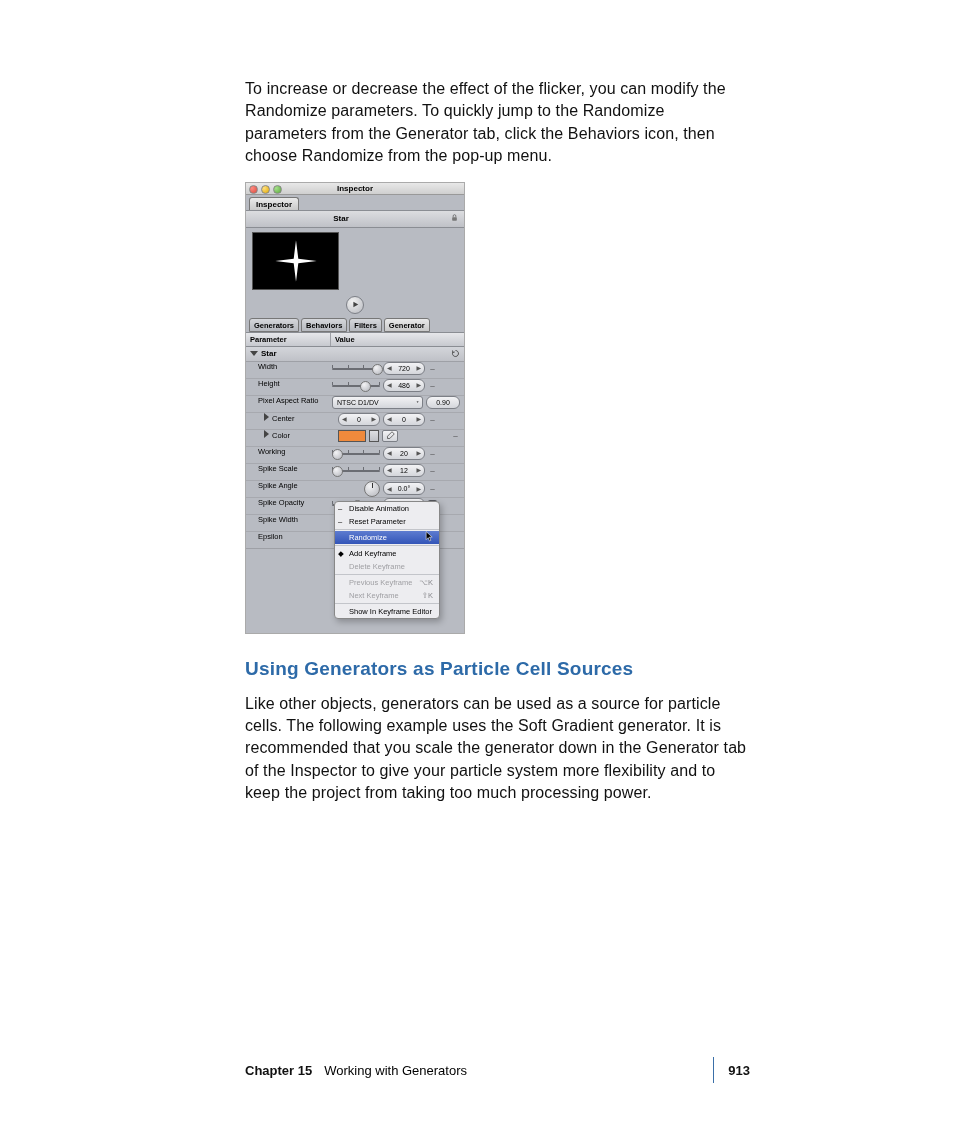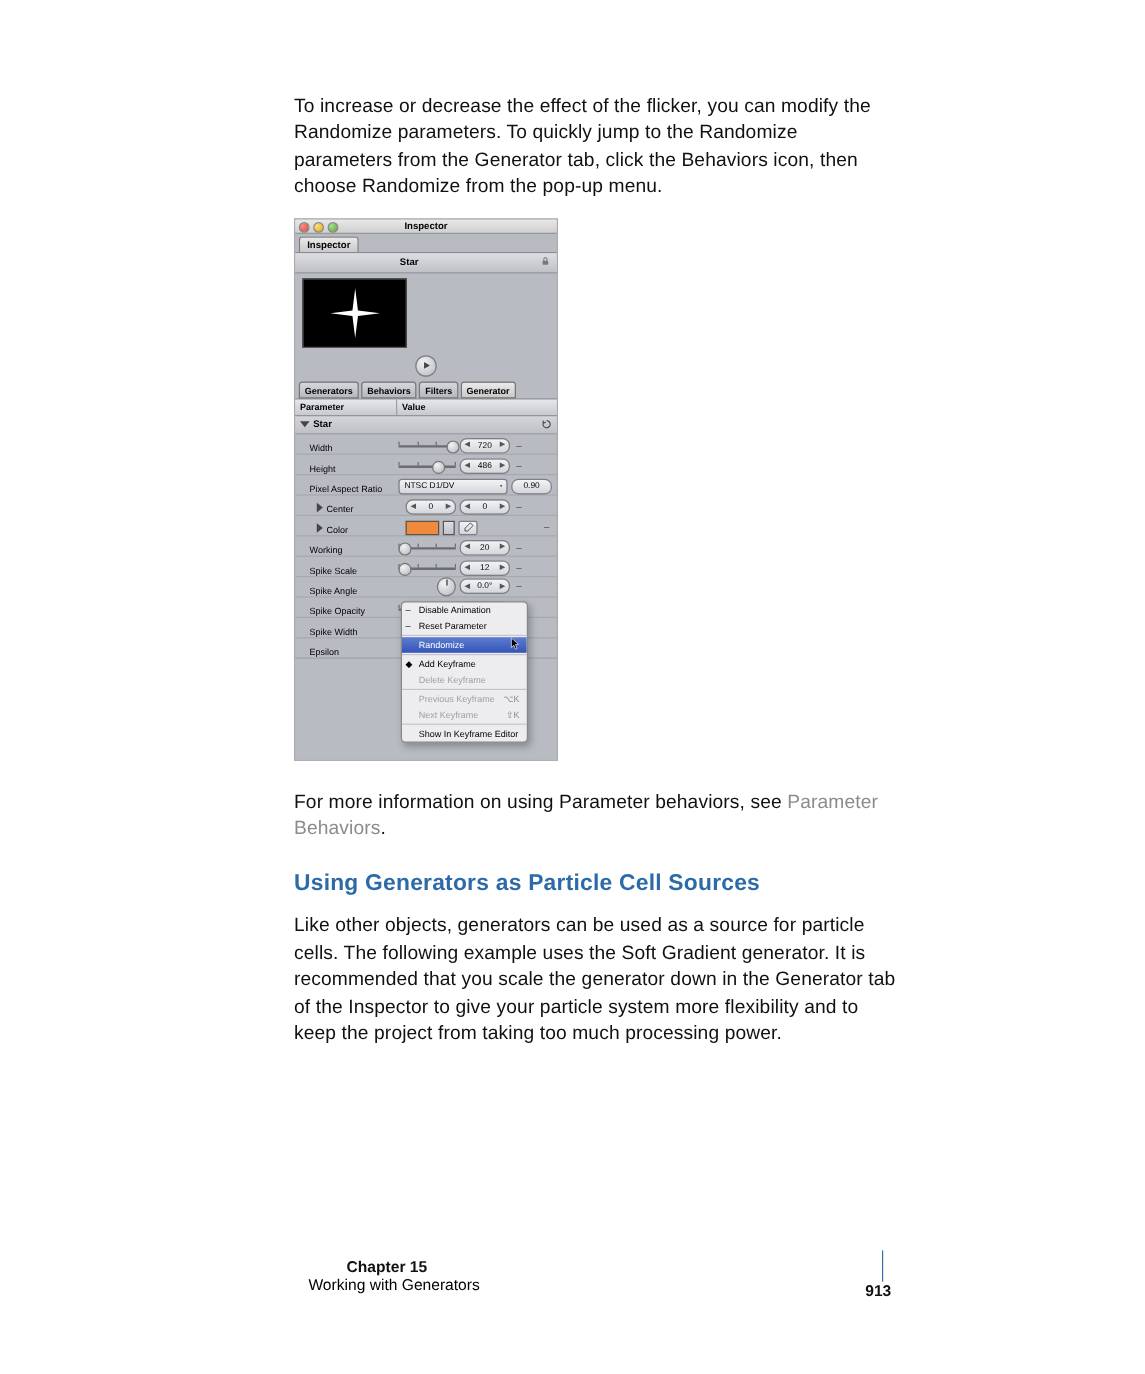--- a/index.html
+++ b/index.html
@@ -179,21 +179,21 @@
   .disclosure {
     display: inline-block;
     width: 0; height: 0;
     margin-right: 3px;
   }
   .disc-down { border-left: 4px solid transparent; border-right: 4px solid transparent; border-top: 5px solid #444; }
   .disc-right { border-top: 4px solid transparent; border-bottom: 4px solid transparent; border-left: 5px solid #444; }
 
   .param-row {
     display: flex;
-    align-items: flex-end;
+    align-items: flex-start;
     height: 16px;
     border-bottom: 1px solid #a7a9af;
     padding: 0 4px 0 0;
   }
   .param-row .label {
     flex: 0 0 74px;
     padding-left: 12px;
     font-size: 7.5px;
   }
   .param-row .label.sub {
@@ -396,22 +396,22 @@
     justify-content: space-between;
     font-size: 13px;
   }
   .footer .chapter-label { font-weight: 700; }
   .footer .chapter-title { color: #000000; margin-left: 12px; }
   .footer .divider {
     width: 1px; height: 26px; background: #3a6fa8;
     margin: 0 14px;
   }
   .footer .pagenum { font-weight: 700; }
-  .footer .left { display: flex; align-items: center; flex-direction: column; }
-  .footer .right { display: flex; align-items: flex-start; flex-direction: column; }
+  .footer .left { display: flex; align-items: center; }
+  .footer .right { display: flex; align-items: center; }
 
   .empty-area {
     height: 84px;
     background: #b8bbc2;
   }
 </style>
 </head>
 <body>
 
 <div class="page">
@@ -647,23 +647,20 @@
         <div class="mi disabled"><span>Previous Keyframe</span><span class="sc">⌥K</span></div>
         <div class="mi disabled"><span>Next Keyframe</span><span class="sc">⇧K</span></div>
         <div class="sep"></div>
         <div class="mi"><span>Show In Keyframe Editor</span></div>
       </div>
     </div>
 
     <div class="empty-area"></div>
   </div>
 
-  <p class="para">
-    <span>For more information on using Parameter behaviors, see </span><span class="link-gray">Parameter Behaviors</span><span>.</span>
-  </p>
 
   <div class="heading-blue">Using Generators as Particle Cell Sources</div>
   <p class="para" style="margin-top:13px">Like other objects, generators can be used as a source for particle cells. The following example uses the Soft Gradient generator. It is recommended that you scale the generator down in the Generator tab of the Inspector to give your particle system more flexibility and to keep the project from taking too much processing power.</p>
 
   <div class="footer">
     <div class="left">
       <span class="chapter-label">Chapter 15</span>
       <span class="chapter-title">Working with Generators</span>
     </div>
     <div class="right">

